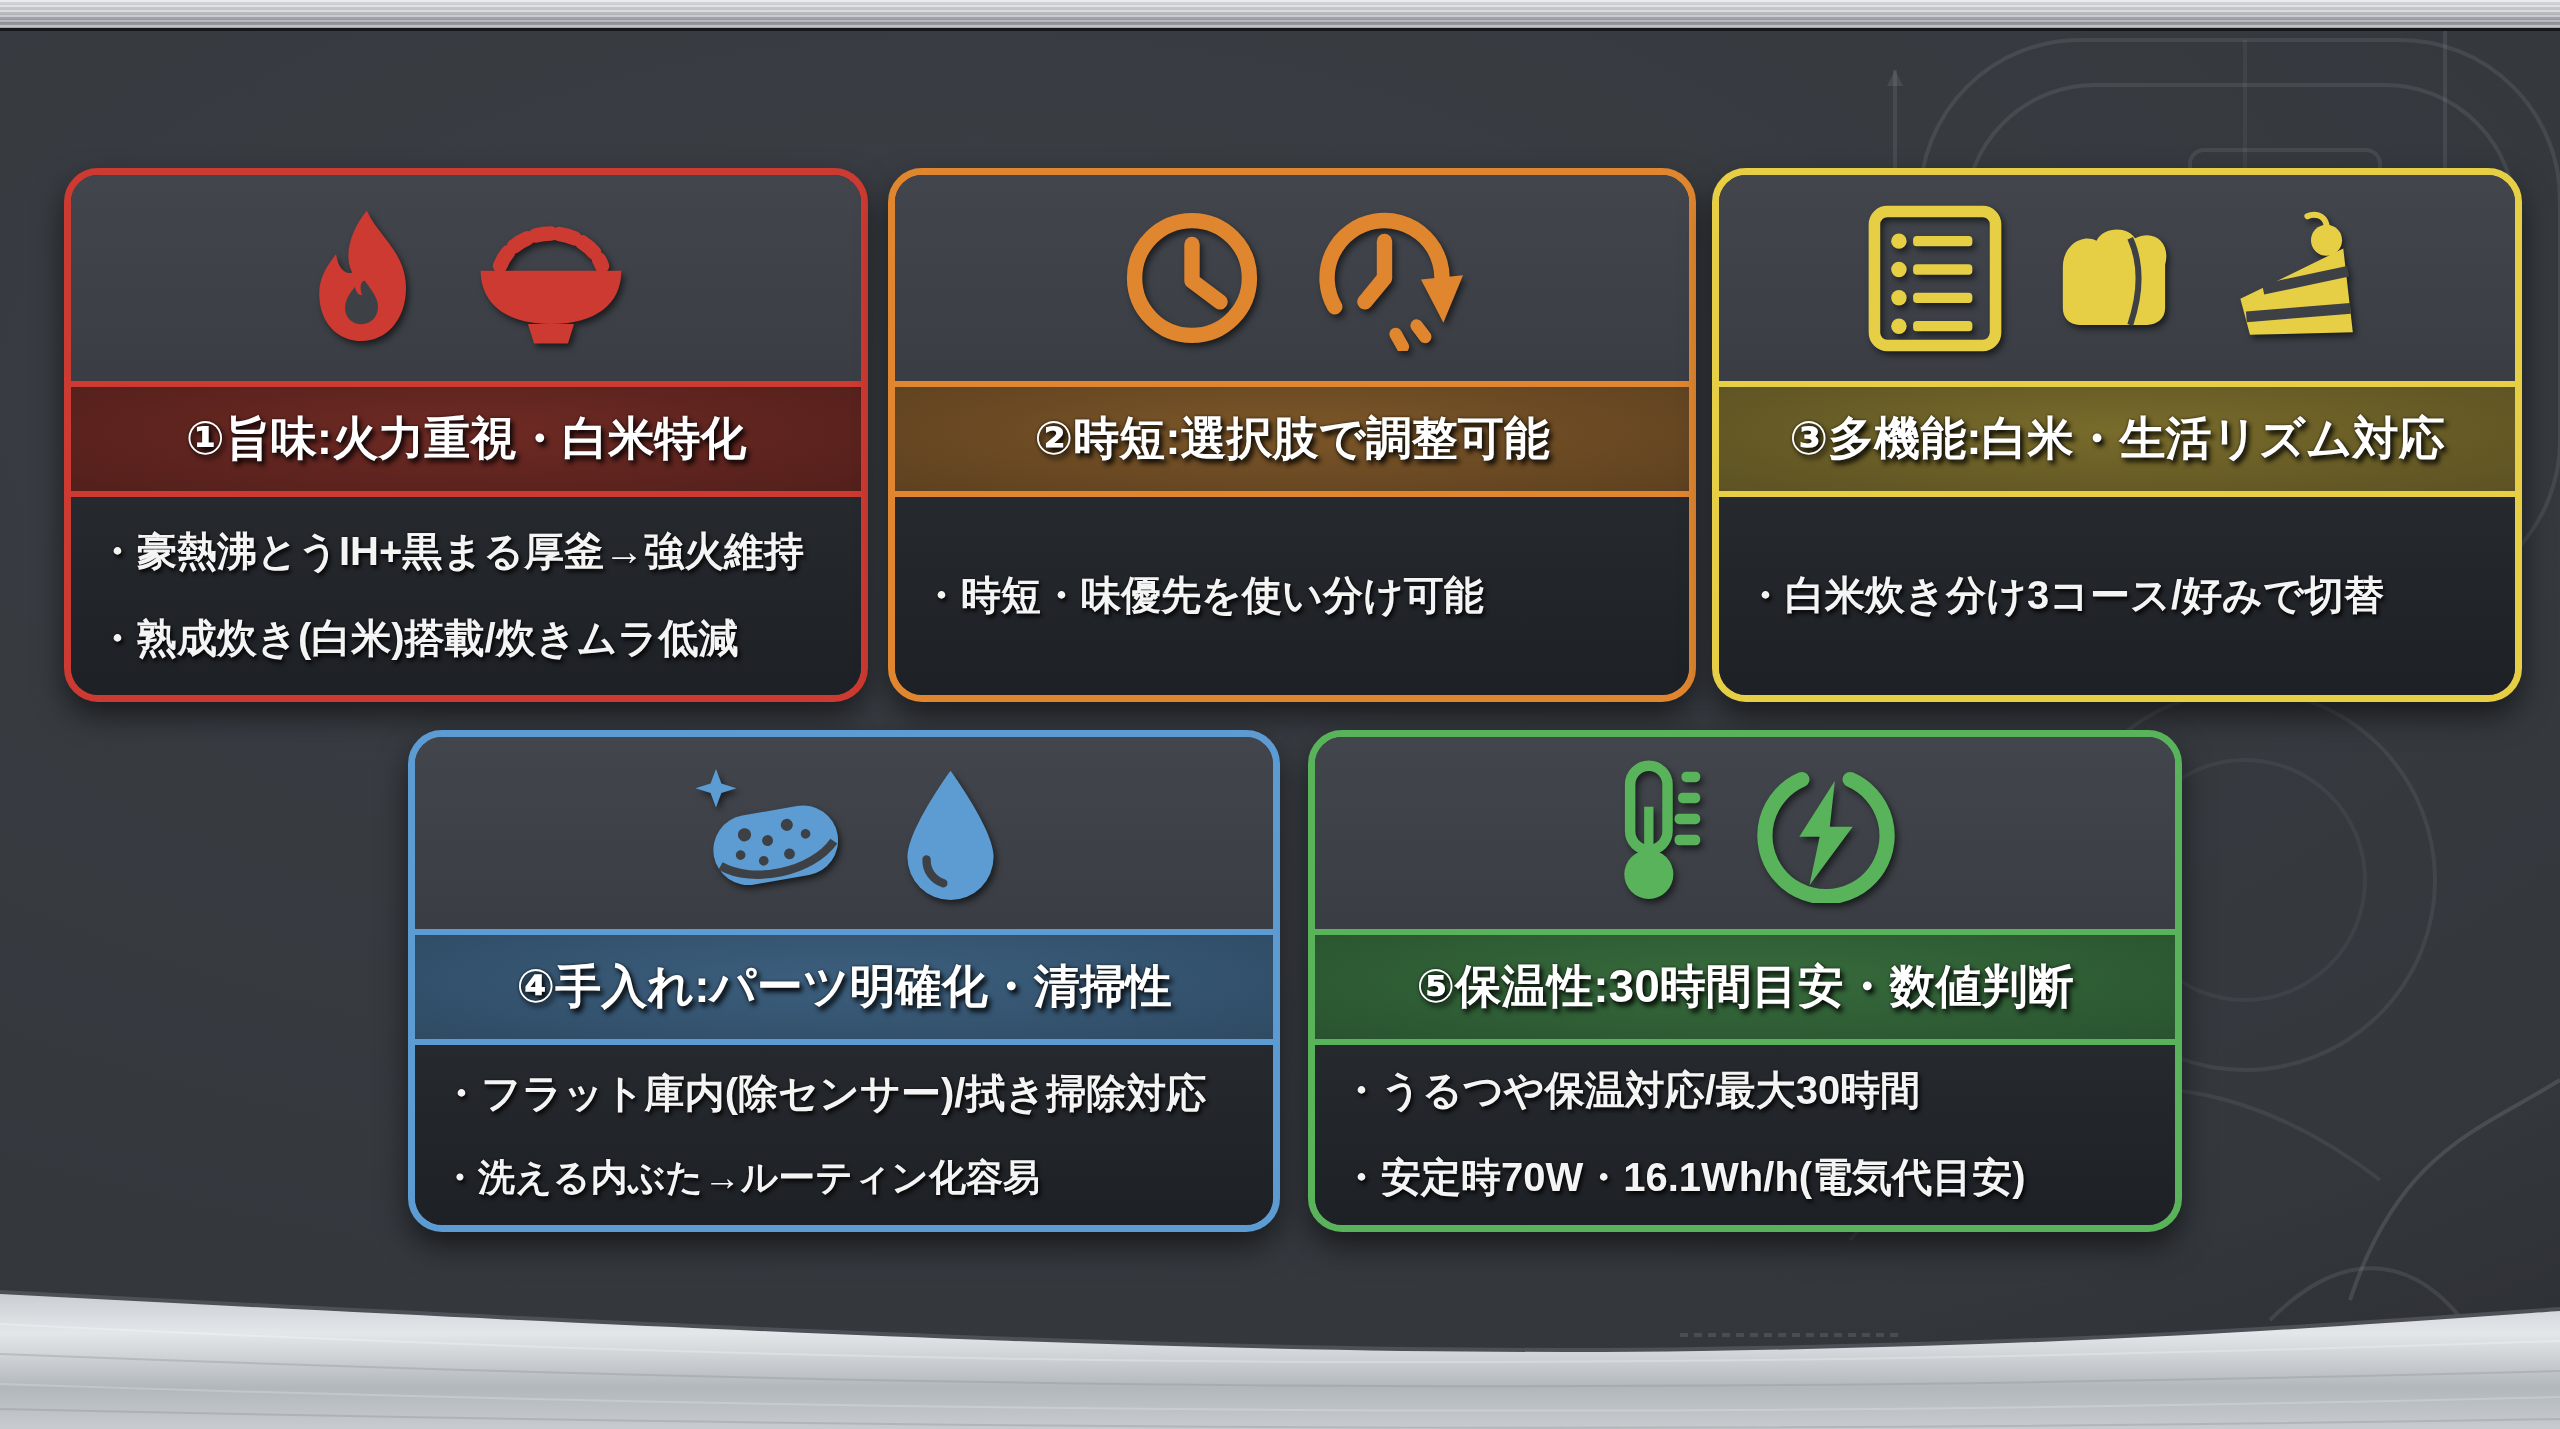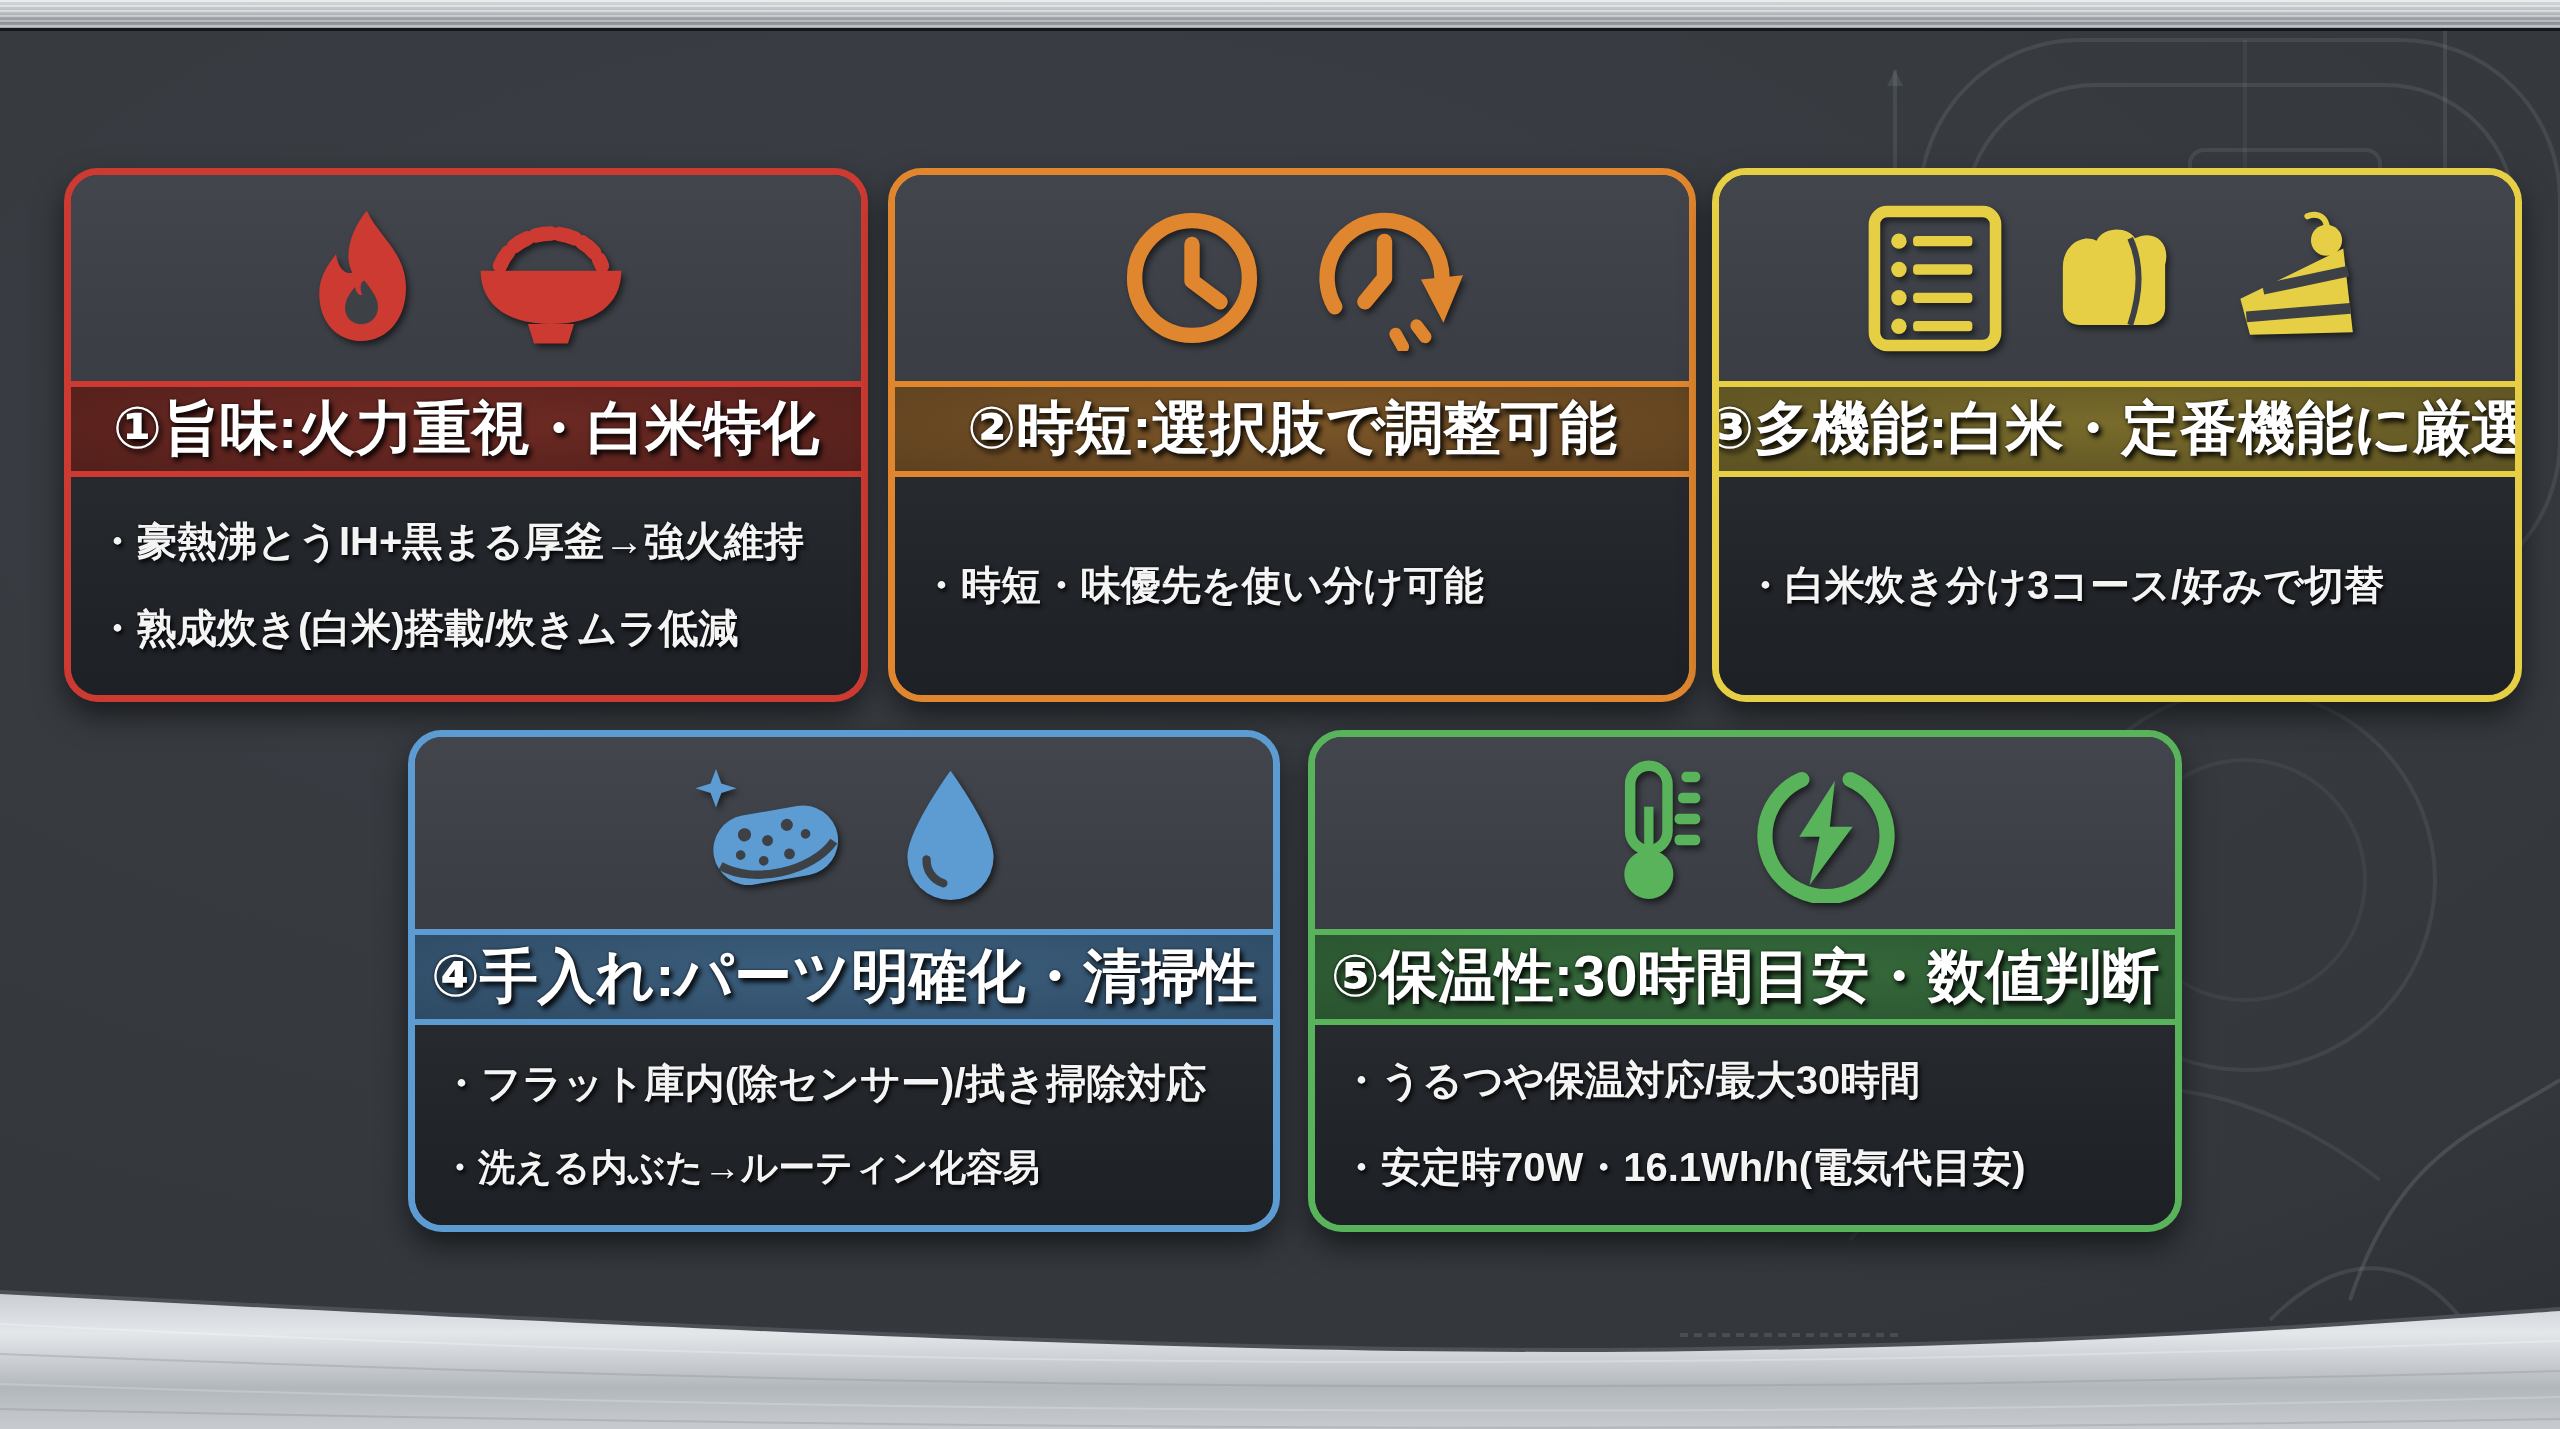--- a/index.html
+++ b/index.html
@@ -28,25 +28,25 @@
     position:absolute;border:7px solid var(--accent);border-radius:34px;overflow:hidden;
     display:flex;flex-direction:column;background:#3d4146;
     box-shadow:0 14px 30px rgba(0,0,0,.55), inset 0 0 0 2px rgba(0,0,0,.3);
   }
   .icon-zone{
     flex:0 0 var(--iconh);display:flex;align-items:center;justify-content:center;gap:44px;
     color:var(--accent);background:linear-gradient(180deg,#42464c 0%,#3a3e44 100%);
   }
   .icon-zone svg{filter:drop-shadow(3px 4px 3px rgba(0,0,0,.55));}
   .title-band{
-    flex:0 0 auto;height:96px;box-sizing:border-box;
+    flex:0 0 auto;height:116px;box-sizing:border-box;
     display:flex;align-items:center;justify-content:center;white-space:nowrap;
     border-top:6px solid var(--accent);border-bottom:6px solid var(--accent);
     background:radial-gradient(130% 160% at 50% 42%, var(--band1) 0%, var(--band2) 90%);
-    font-size:58px;font-weight:900;color:#ffffff;
+    font-size:46px;font-weight:900;color:#ffffff;
     text-shadow:3px 4px 5px rgba(0,0,0,.92), 0 0 3px rgba(0,0,0,.6);
   }
   .bullets{
     flex:1;display:flex;flex-direction:column;justify-content:center;gap:32px;
     padding:8px 26px 10px;background:linear-gradient(180deg,#26292e 0%,#1d2025 100%);
   }
   .bullet{
     font-size:40px;font-weight:800;color:#f4f4f4;white-space:nowrap;
     text-shadow:2px 3px 4px rgba(0,0,0,.9), 0 0 2px rgba(0,0,0,.6);
   }
@@ -161,21 +161,21 @@
       <svg width="134" height="137" viewBox="0 0 112 114">
         <circle cx="79" cy="25" r="13" fill="currentColor"></circle>
         <path d="M79 12c-2-8-10-10-16-7" fill="none" stroke="currentColor" stroke-width="5" stroke-linecap="round"></path>
         <path fill="currentColor" d="M7 74 93 32l8 70-86 2Z"></path>
         <g class="hole" stroke="currentColor" stroke-width="9" fill="none">
           <path d="M26 66 97 51"></path>
           <path d="M12 89 99 82"></path>
         </g>
       </svg>
     </div>
-    <div class="title-band">③多機能:白米・定番機能に厳選</div>
+    <div class="title-band">③多機能:白米・生活リズム対応</div>
     <div class="bullets">
       <div class="bullet">・白米炊き分け3コース/好みで切替</div>
     </div>
   </section>
 
   <section class="card c4">
     <div class="icon-zone">
       <svg width="169" height="139" viewBox="0 0 140 115">
         <path fill="currentColor" d="M24 4l4.5 12L41 20l-12.5 4L24 36l-4.5-12L7 20l12.5-4Z"></path>
         <g transform="rotate(-10 75 70)">

